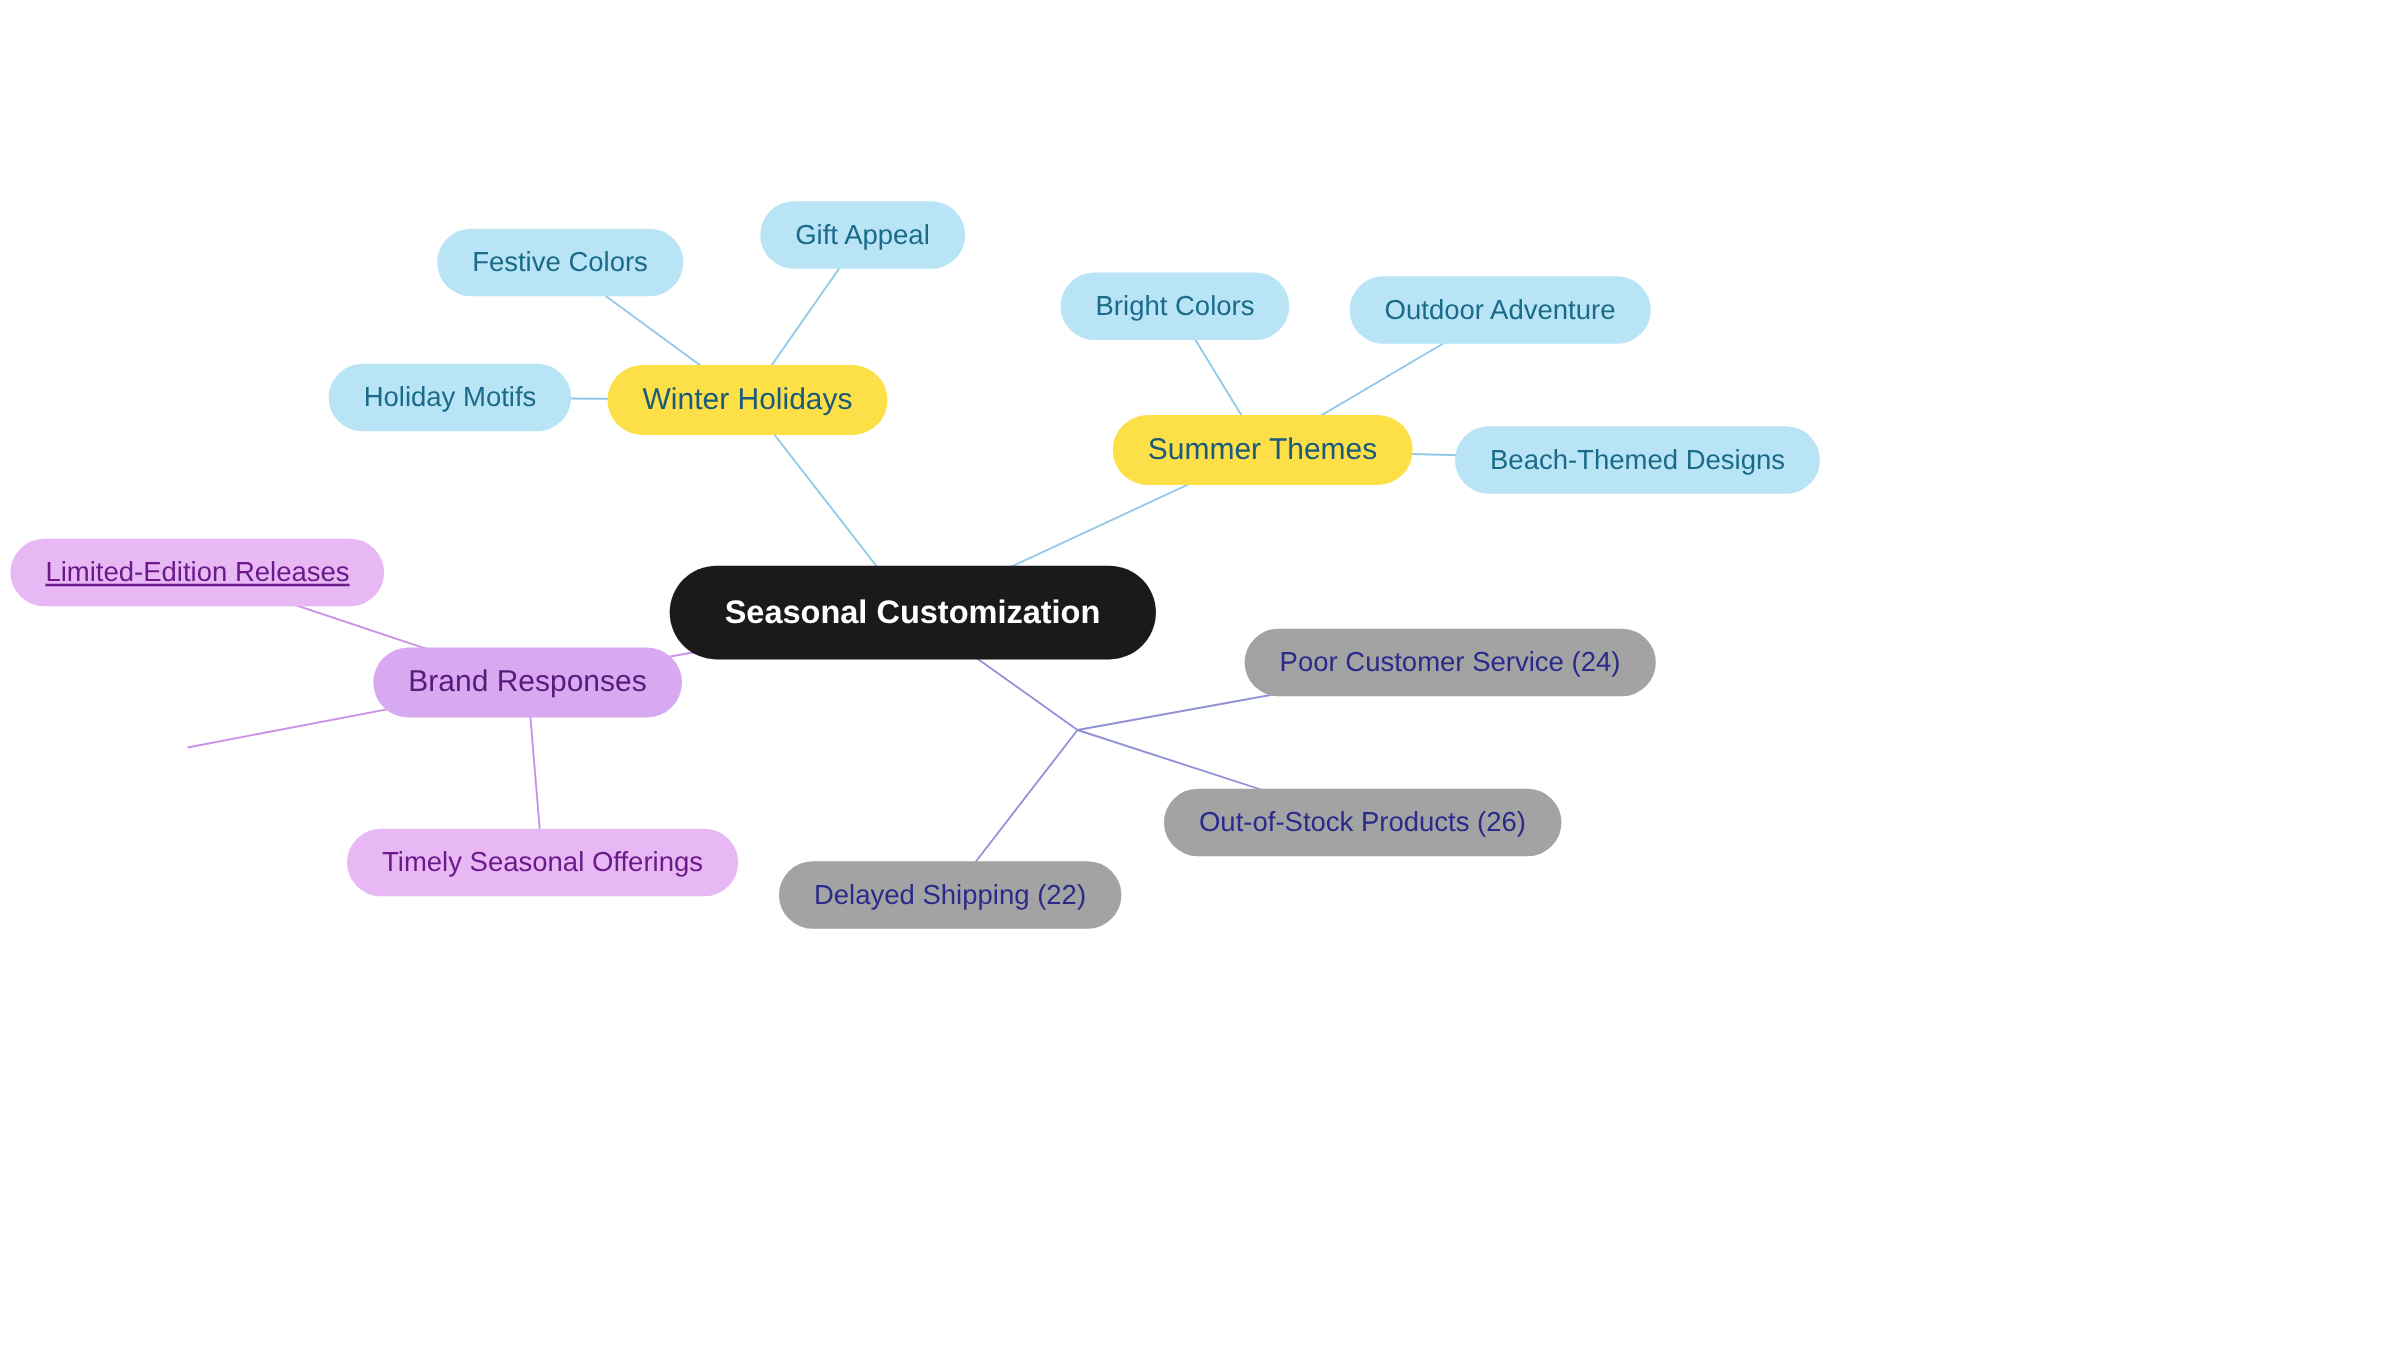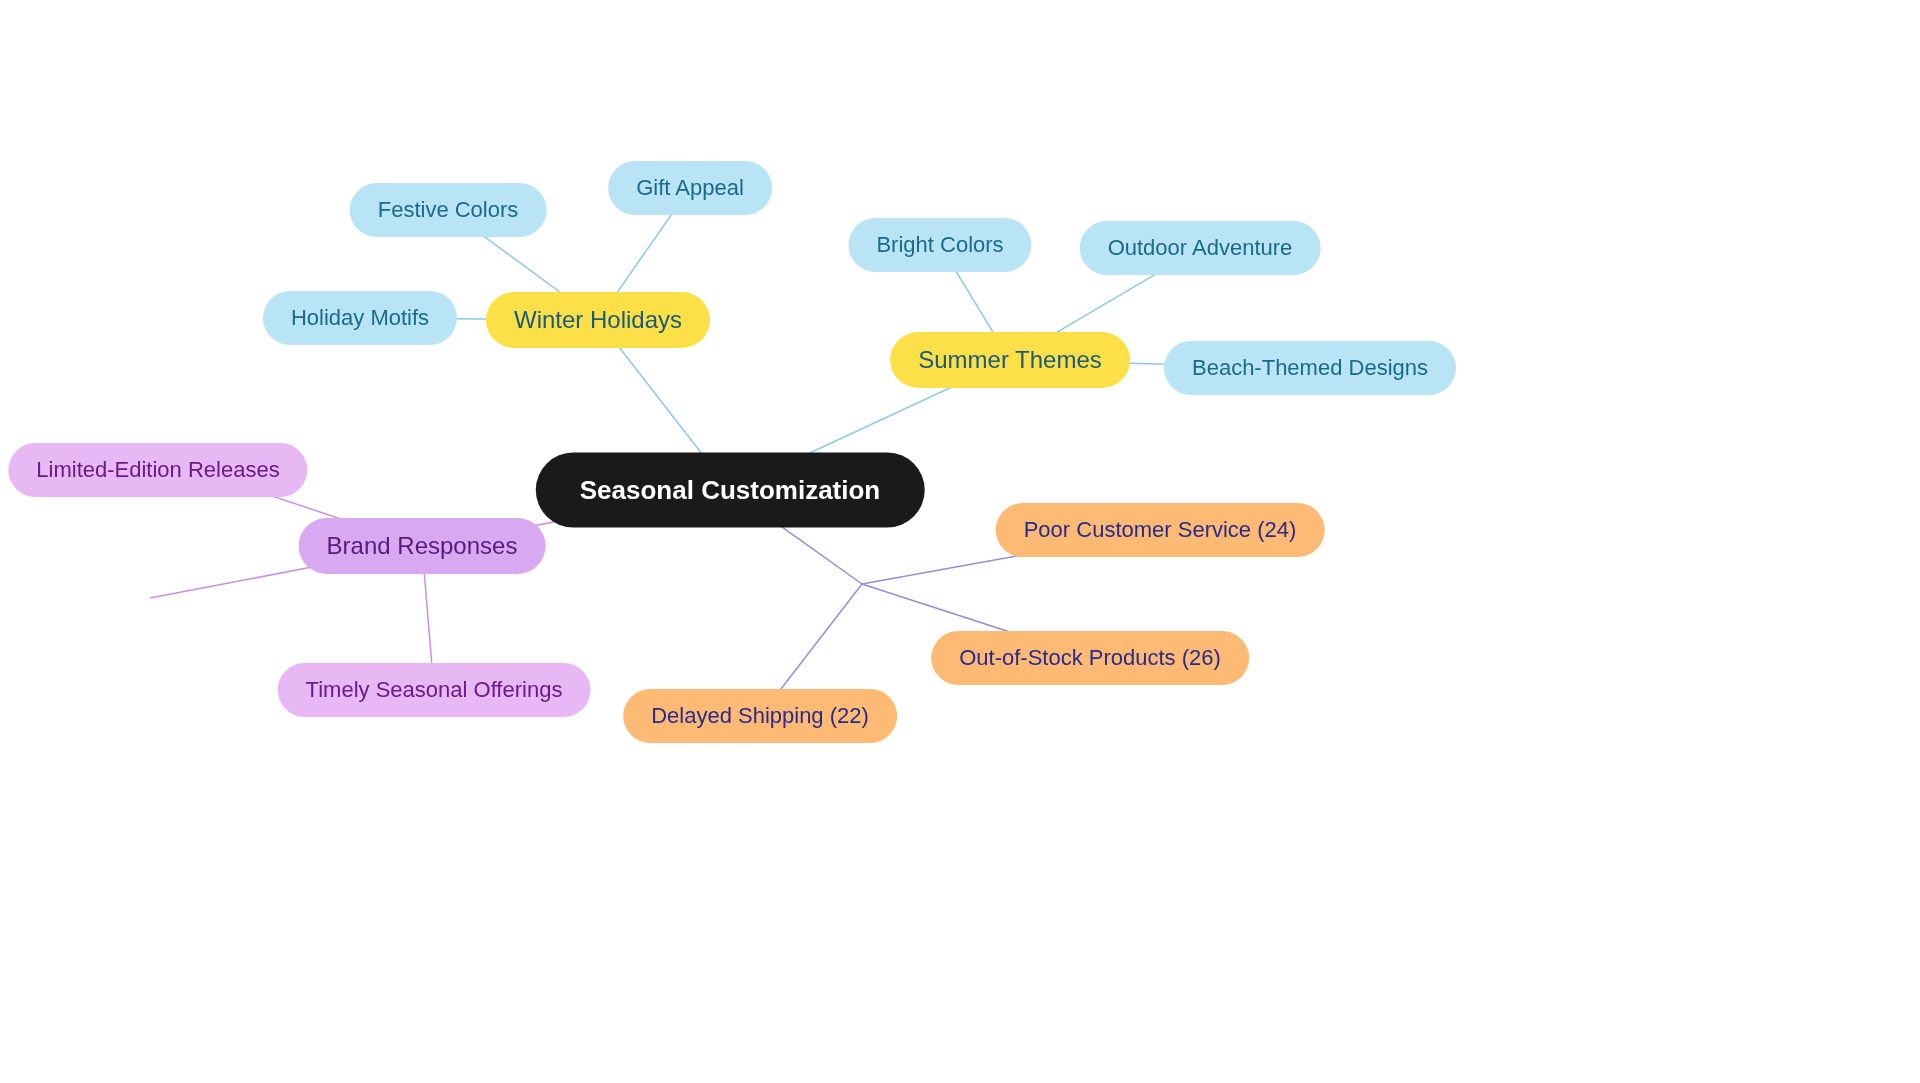--- a/index.html
+++ b/index.html
@@ -59,21 +59,21 @@
       background: #e8b8f5;
       color: #6a1a8a;
       border: none;
     }
     .node-purple-dark {
       background: #d8a8f0;
       color: #5a1a7a;
       font-size: 24px;
     }
     .node-lavender {
-      background: #fdba74;
+      background: #a3a3a3;
       color: #2a2a8a;
       border: none;
     }
     .node-lavender-dark {
       background: #b8b8f5;
       color: #1a1a7a;
       font-size: 24px;
     }
   </style>
 </head>
@@ -120,21 +120,21 @@
   <div class="node node-blue-dark" style="left: 1010px; top: 360px;">Summer Themes</div>
 
   <div class="node node-blue" style="left: 940px; top: 245px;">Bright Colors</div>
 
   <div class="node node-blue" style="left: 1200px; top: 248px;">Outdoor Adventure</div>
 
   <div class="node node-blue" style="left: 1310px; top: 368px;">Beach-Themed Designs</div>
 
   <div class="node node-purple-dark" style="left: 422px; top: 546px;">Brand Responses</div>
 
-  <div class="node node-purple" style="left: 158px; top: 470px;">Limited-Edition Releases</div>
+  <div class="node node-purple" style="left: 158px; top: 458px; text-decoration: underline;">Limited-Edition Releases</div>
 
 
   <div class="node node-purple" style="left: 434px; top: 690px;">Timely Seasonal Offerings</div>
 
 
   <div class="node node-lavender" style="left: 1160px; top: 530px;">Poor Customer Service (24)</div>
 
   <div class="node node-lavender" style="left: 1090px; top: 658px;">Out-of-Stock Products (26)</div>
 
   <div class="node node-lavender" style="left: 760px; top: 716px;">Delayed Shipping (22)</div>

